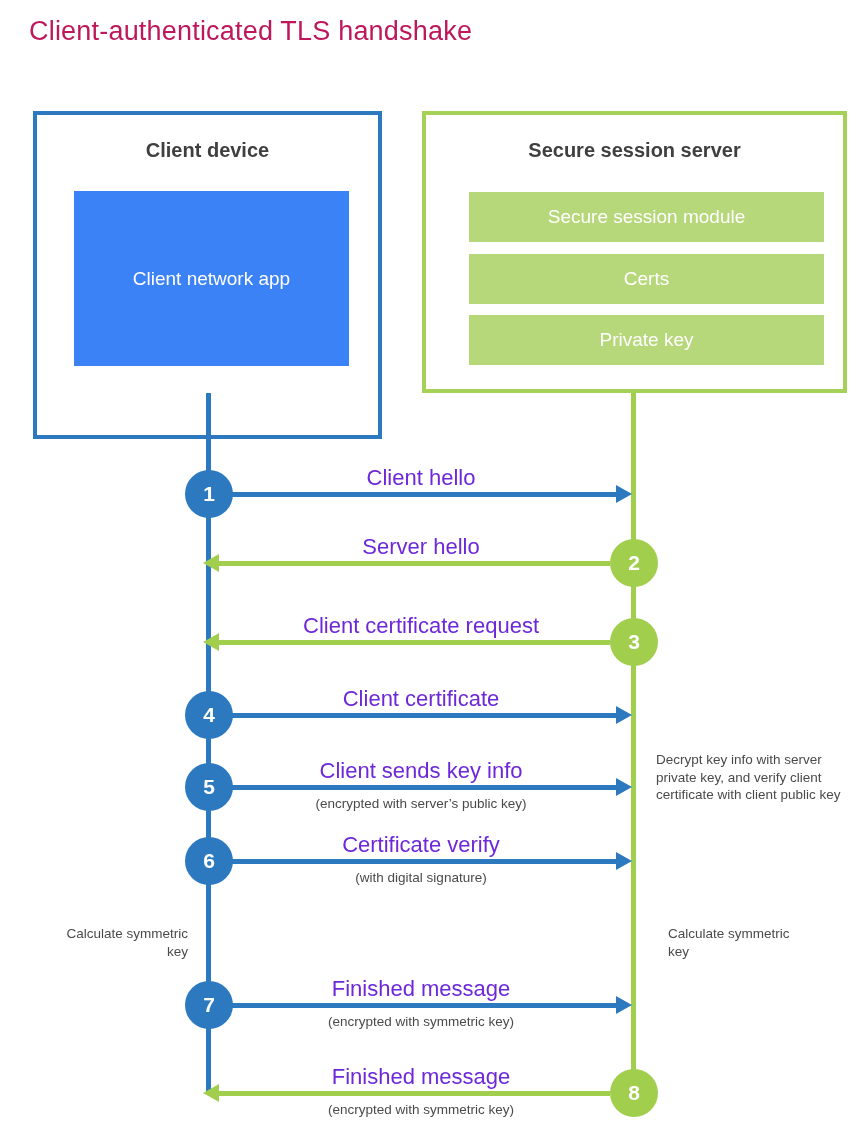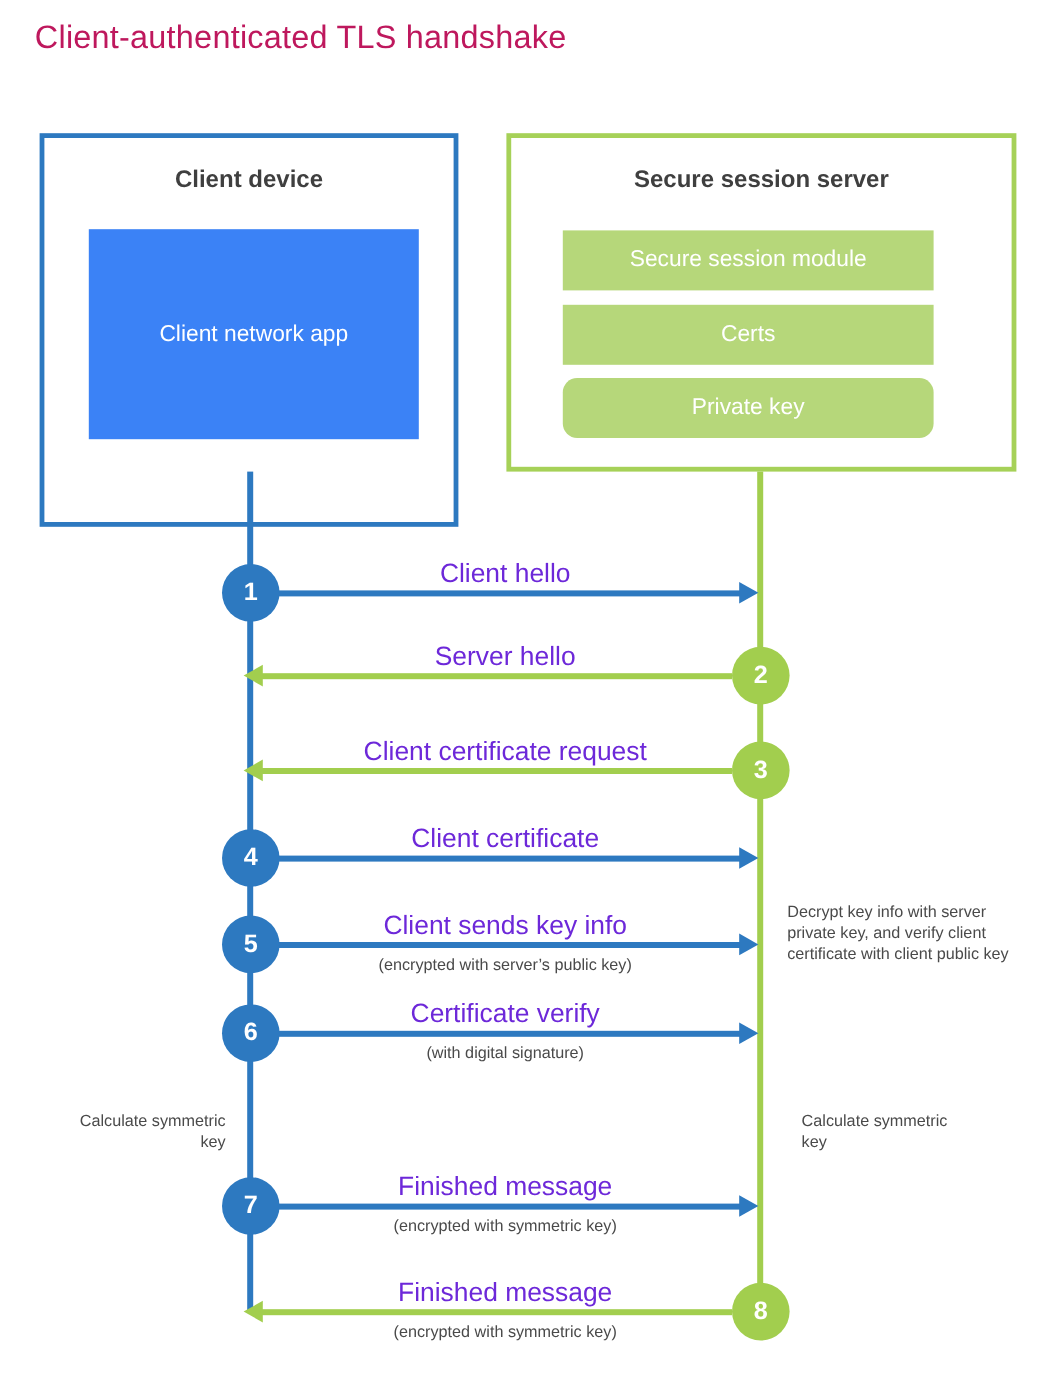--- a/index.html
+++ b/index.html
@@ -25,21 +25,21 @@
   .actor-title{
     left:0;top:24px;width:100%;text-align:center;
     font-size:20px;font-weight:700;color:#3f3f3f;
   }
   .app-box{
     left:37px;top:76px;width:275px;height:175px;background:#3b82f6;
     display:flex;align-items:center;justify-content:center;text-align:center;
   }
   .app-box span{color:#ffffff;font-size:19px;line-height:26px;max-width:185px;display:inline-block;}
   .module-bar{
-    left:43px;width:309px;height:50px;background:#b6d77a;
+    left:43px;width:355px;height:50px;background:#b6d77a;
     display:flex;align-items:center;justify-content:center;
     color:#ffffff;font-size:19px;
   }
 
   
   .lifeline{width:5px;top:393px;height:700px;}
   .client-line{left:206px;background:#2d79c0;}
   .server-line{left:631px;background:#a2ce4e;}
 
   
@@ -83,21 +83,21 @@
     <div class="abs actor-title">Client device</div>
     <div class="abs app-box">
       <span>Client network app</span>
     </div>
   </div>
 
   <div class="abs actor-box server-box">
     <div class="abs actor-title">Secure session server</div>
     <div class="abs module-bar" style="top:77px;">Secure session module</div>
     <div class="abs module-bar" style="top:139px;">Certs</div>
-    <div class="abs module-bar" style="top:200px;border-radius:12px;">Private key</div>
+    <div class="abs module-bar" style="top:200px;">Private key</div>
   </div>
 
   <div class="abs lifeline client-line"></div>
   <div class="abs lifeline server-line"></div>
 
   <div class="abs shaft blue" style="top:492px;"></div>
   <div class="abs head right" style="top:485px;"></div>
   <div class="abs badge blue" style="left:185px;top:470px;">
       <span>1</span>
     </div>

